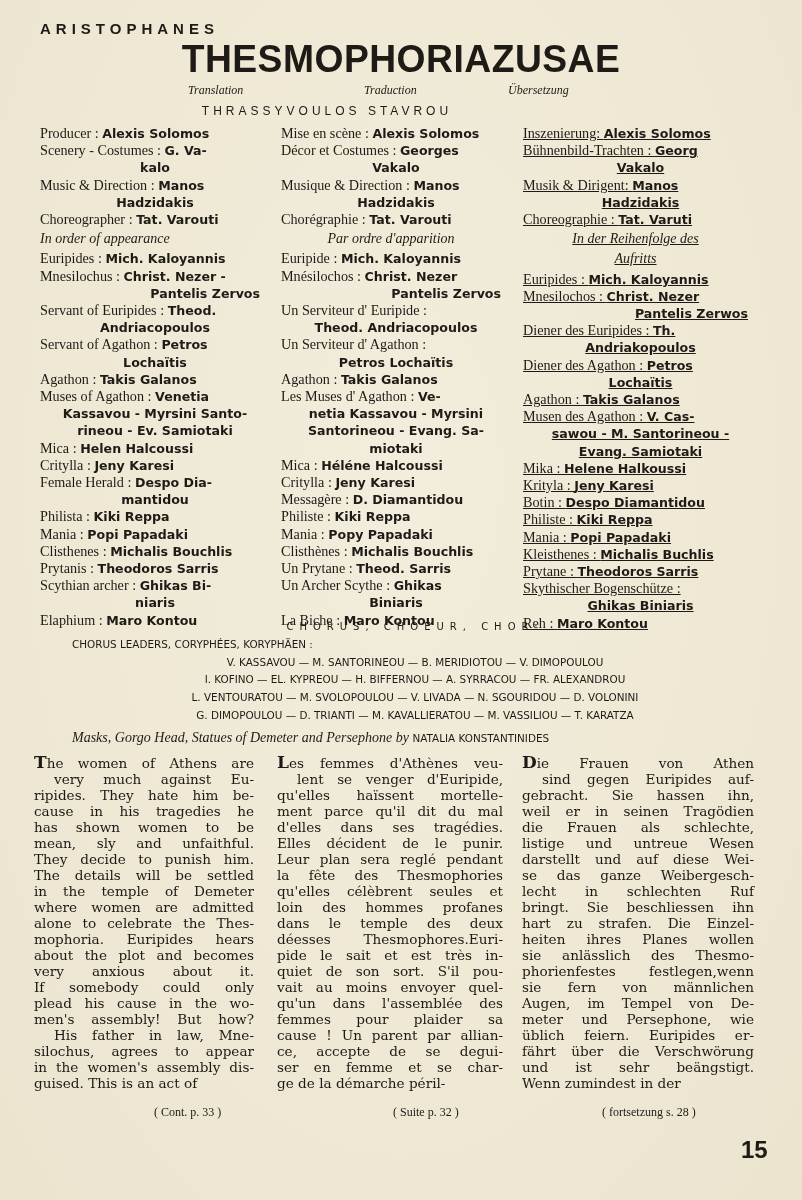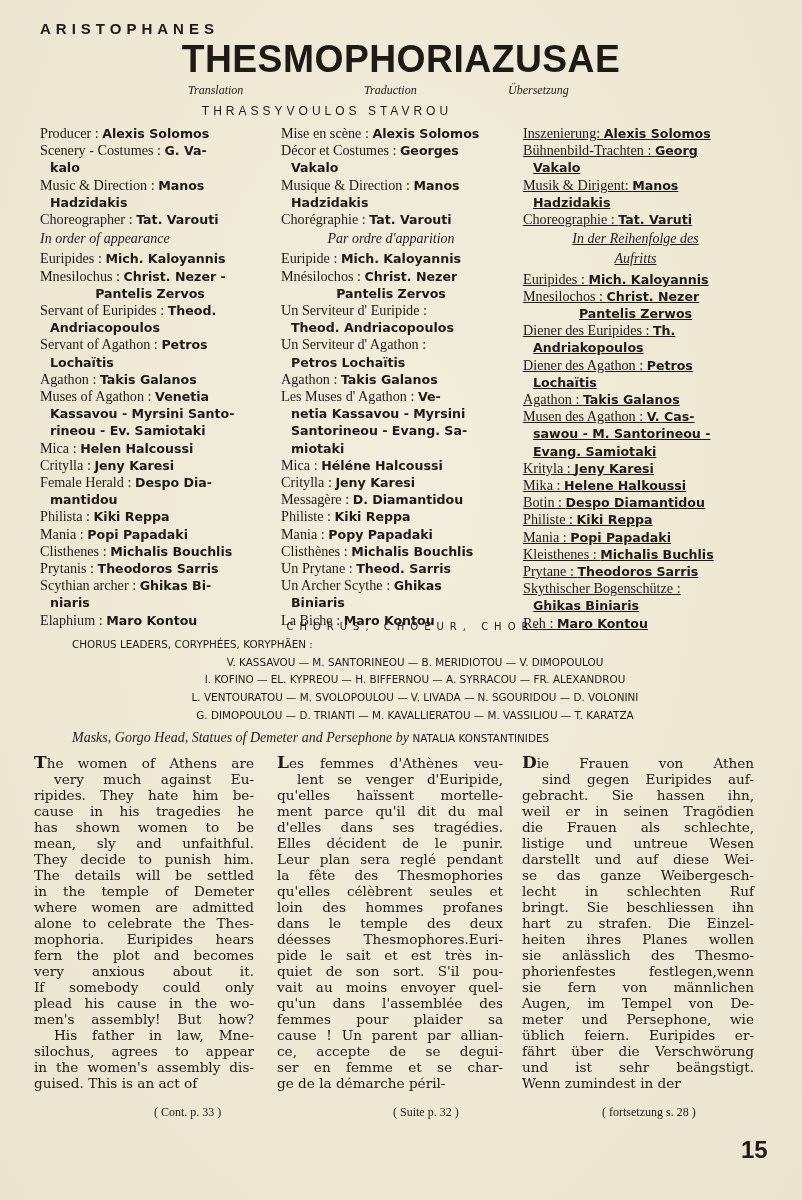--- a/index.html
+++ b/index.html
@@ -35,22 +35,22 @@
   .credits-col {
     position: absolute; top: 125px;
     font-size: 14.2px; line-height: 17.2px;
   }
   .credits-col.c1 { left: 40px; width: 220px; }
   .credits-col.c2 { left: 281px; width: 220px; }
   .credits-col.c3 { left: 523px; width: 225px; text-decoration: underline; }
   .credit { font-family: "Liberation Serif", serif; }
   .credit .role { font-family: "Liberation Serif", serif; text-align: right; }
   .credit .name { font-family: "DejaVu Sans", sans-serif; font-weight: bold; font-size: 12.6px; }
-  .credit .cont { display: block; padding-left: 10px; }
-  .credit .cont.right { text-align: center; padding-left: 0; }
+  .credit .cont { display: block; padding-left: 10px; text-align: center; }
+  .credit .cont.right { text-align: right; padding-left: 0; }
   .section-label {
     font-family: "Liberation Serif", serif; font-style: italic; font-size: 14px;
     margin: 2px 0 3px 0;
   }
   .section-label.center { text-align: center; }
 
   .chorus-block {
     position: absolute; left: 70px; top: 618px; width: 690px;
     font-family: "DejaVu Sans", sans-serif; font-size: 10.4px; line-height: 17.8px;
   }
@@ -147,22 +147,22 @@
       <div class="credit"><span class="role">Musik &amp; Dirigent: </span><span class="name">Manos</span><span class="name cont">Hadzidakis</span></div>
       <div class="credit"><span class="role">Choreographie : </span><span class="name">Tat. Varuti</span></div>
       <div class="section-label center">In der Reihenfolge des</div>
       <div class="section-label center">Aufritts</div>
       <div class="credit"><span class="role">Euripides : </span><span class="name">Mich. Kaloyannis</span></div>
       <div class="credit"><span class="role">Mnesilochos : </span><span class="name">Christ. Nezer</span><span class="name cont right">Pantelis Zerwos</span></div>
       <div class="credit"><span class="role">Diener des Euripides : </span><span class="name">Th.</span><span class="name cont">Andriakopoulos</span></div>
       <div class="credit"><span class="role">Diener des Agathon : </span><span class="name">Petros</span><span class="name cont">Lochaïtis</span></div>
       <div class="credit"><span class="role">Agathon : </span><span class="name">Takis Galanos</span></div>
       <div class="credit"><span class="role">Musen des Agathon : </span><span class="name">V. Cas-</span><span class="name cont">sawou - M. Santorineou -</span><span class="name cont">Evang. Samiotaki</span></div>
+      <div class="credit"><span class="role">Mika : </span><span class="name">Helene Halkoussi</span></div>
       <div class="credit"><span class="role">Krityla : </span><span class="name">Jeny Karesi</span></div>
-      <div class="credit"><span class="role">Mika : </span><span class="name">Helene Halkoussi</span></div>
       <div class="credit"><span class="role">Botin : </span><span class="name">Despo Diamantidou</span></div>
       <div class="credit"><span class="role">Philiste : </span><span class="name">Kiki Reppa</span></div>
       <div class="credit"><span class="role">Mania : </span><span class="name">Popi Papadaki</span></div>
       <div class="credit"><span class="role">Kleisthenes : </span><span class="name">Michalis Buchlis</span></div>
       <div class="credit"><span class="role">Prytane : </span><span class="name">Theodoros Sarris</span></div>
       <div class="credit"><span class="role">Skythischer Bogenschütze : </span><span class="name cont">Ghikas Biniaris</span></div>
       <div class="credit"><span class="role">Reh : </span><span class="name">Maro Kontou</span></div>
     </div>
 
   <div class="chorus-block">
@@ -184,21 +184,21 @@
       <span class="story-line">ripides. They hate him be-</span>
       <span class="story-line">cause in his tragedies he</span>
       <span class="story-line">has shown women to be</span>
       <span class="story-line">mean, sly and unfaithful.</span>
       <span class="story-line">They decide to punish him.</span>
       <span class="story-line">The details will be settled</span>
       <span class="story-line">in the temple of Demeter</span>
       <span class="story-line">where women are admitted</span>
       <span class="story-line">alone to celebrate the Thes-</span>
       <span class="story-line">mophoria. Euripides hears</span>
-      <span class="story-line">fern the plot and becomes</span>
+      <span class="story-line">about the plot and becomes</span>
       <span class="story-line">very anxious about it.</span>
       <span class="story-line">If somebody could only</span>
       <span class="story-line">plead his cause in the wo-</span>
       <span class="story-line">men's assembly! But how?</span>
       <span class="story-line indent">His father in law, Mne-</span>
       <span class="story-line">silochus, agrees to appear</span>
       <span class="story-line">in the women's assembly dis-</span>
       <span class="story-line last">guised. This is an act of</span>
     </div>
   <div class="story-col s2">

